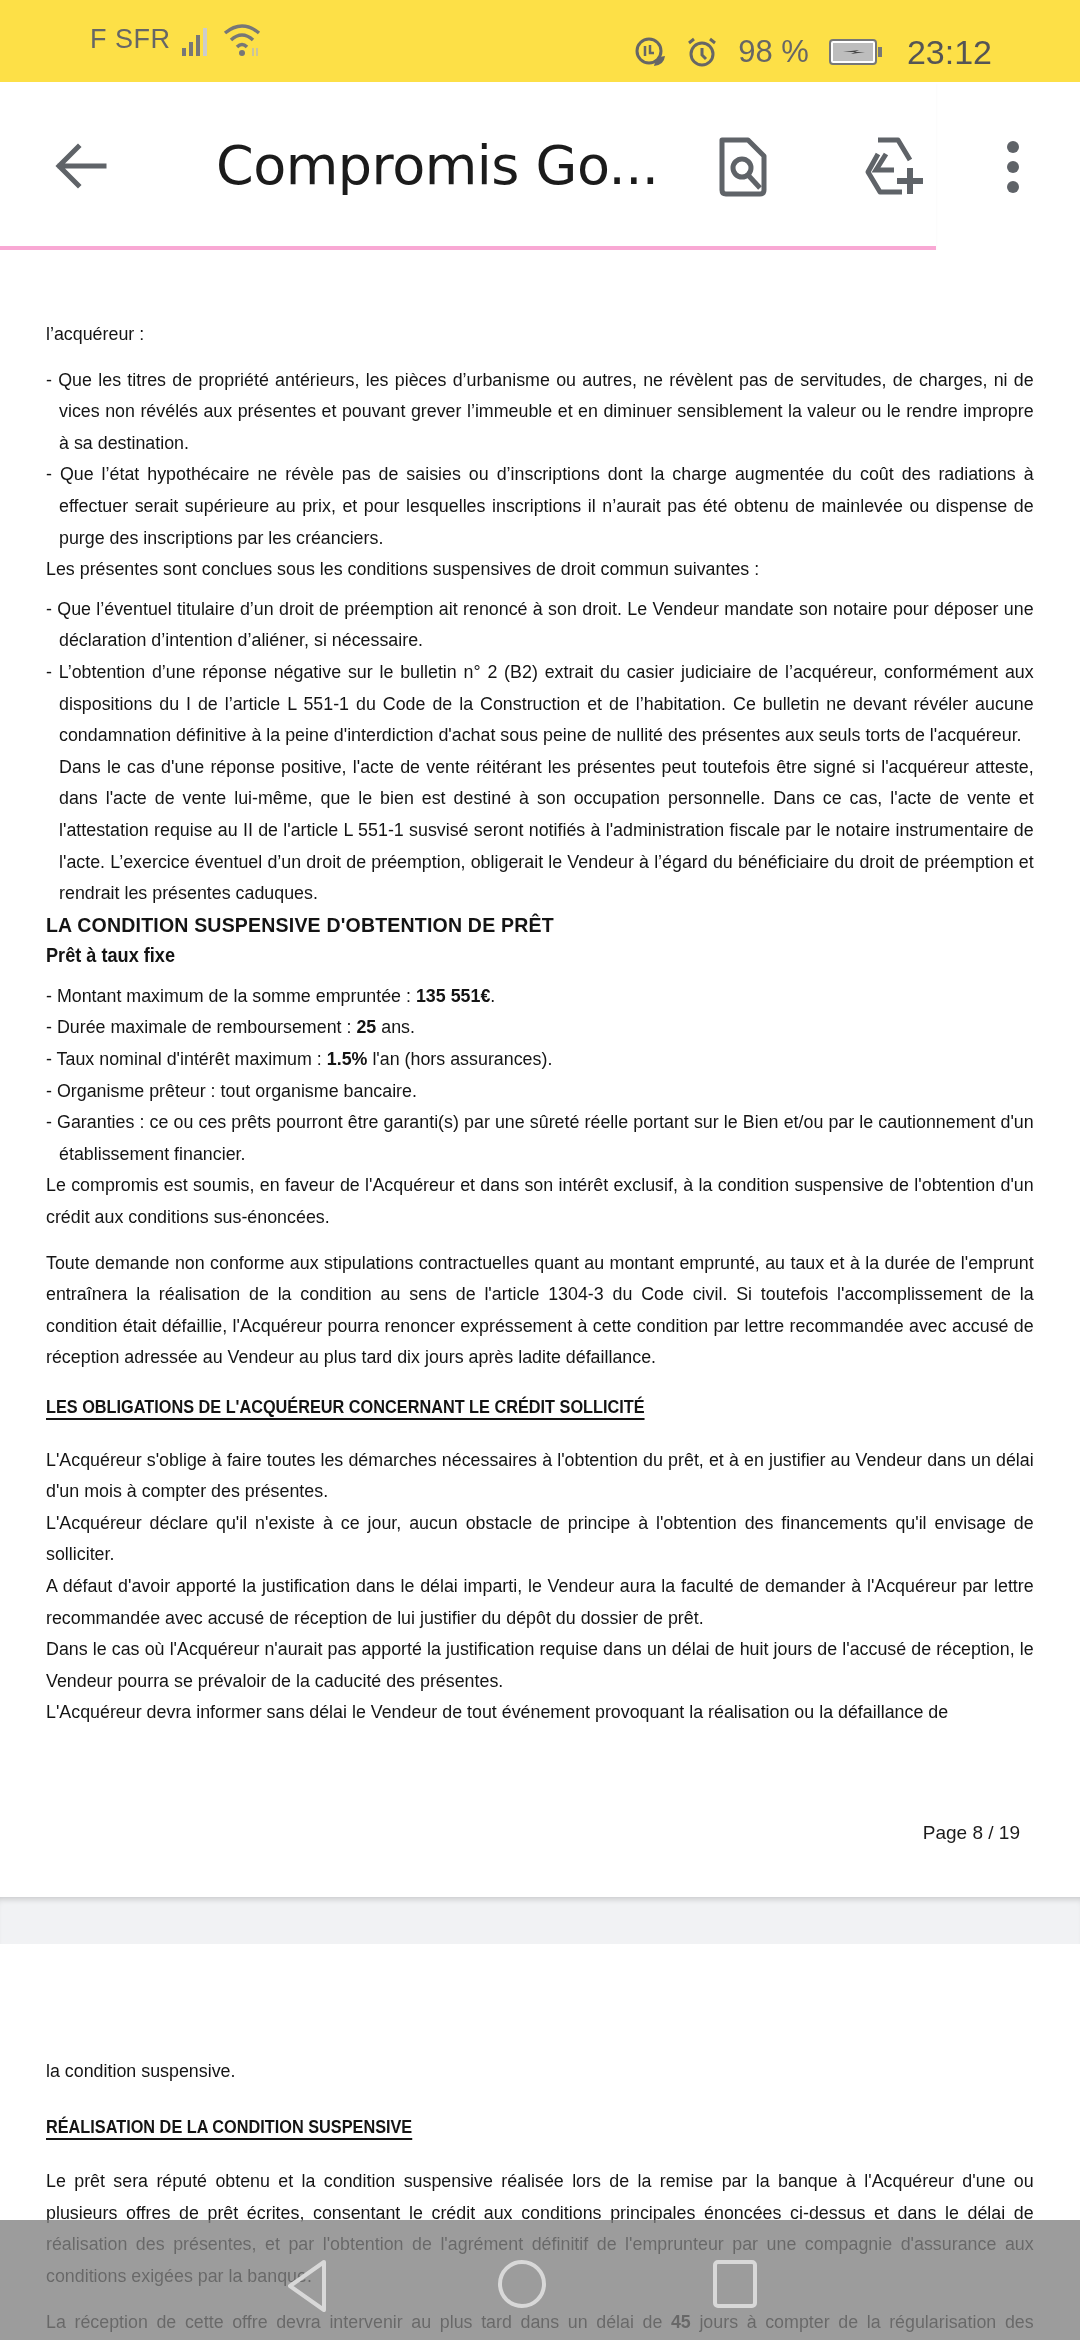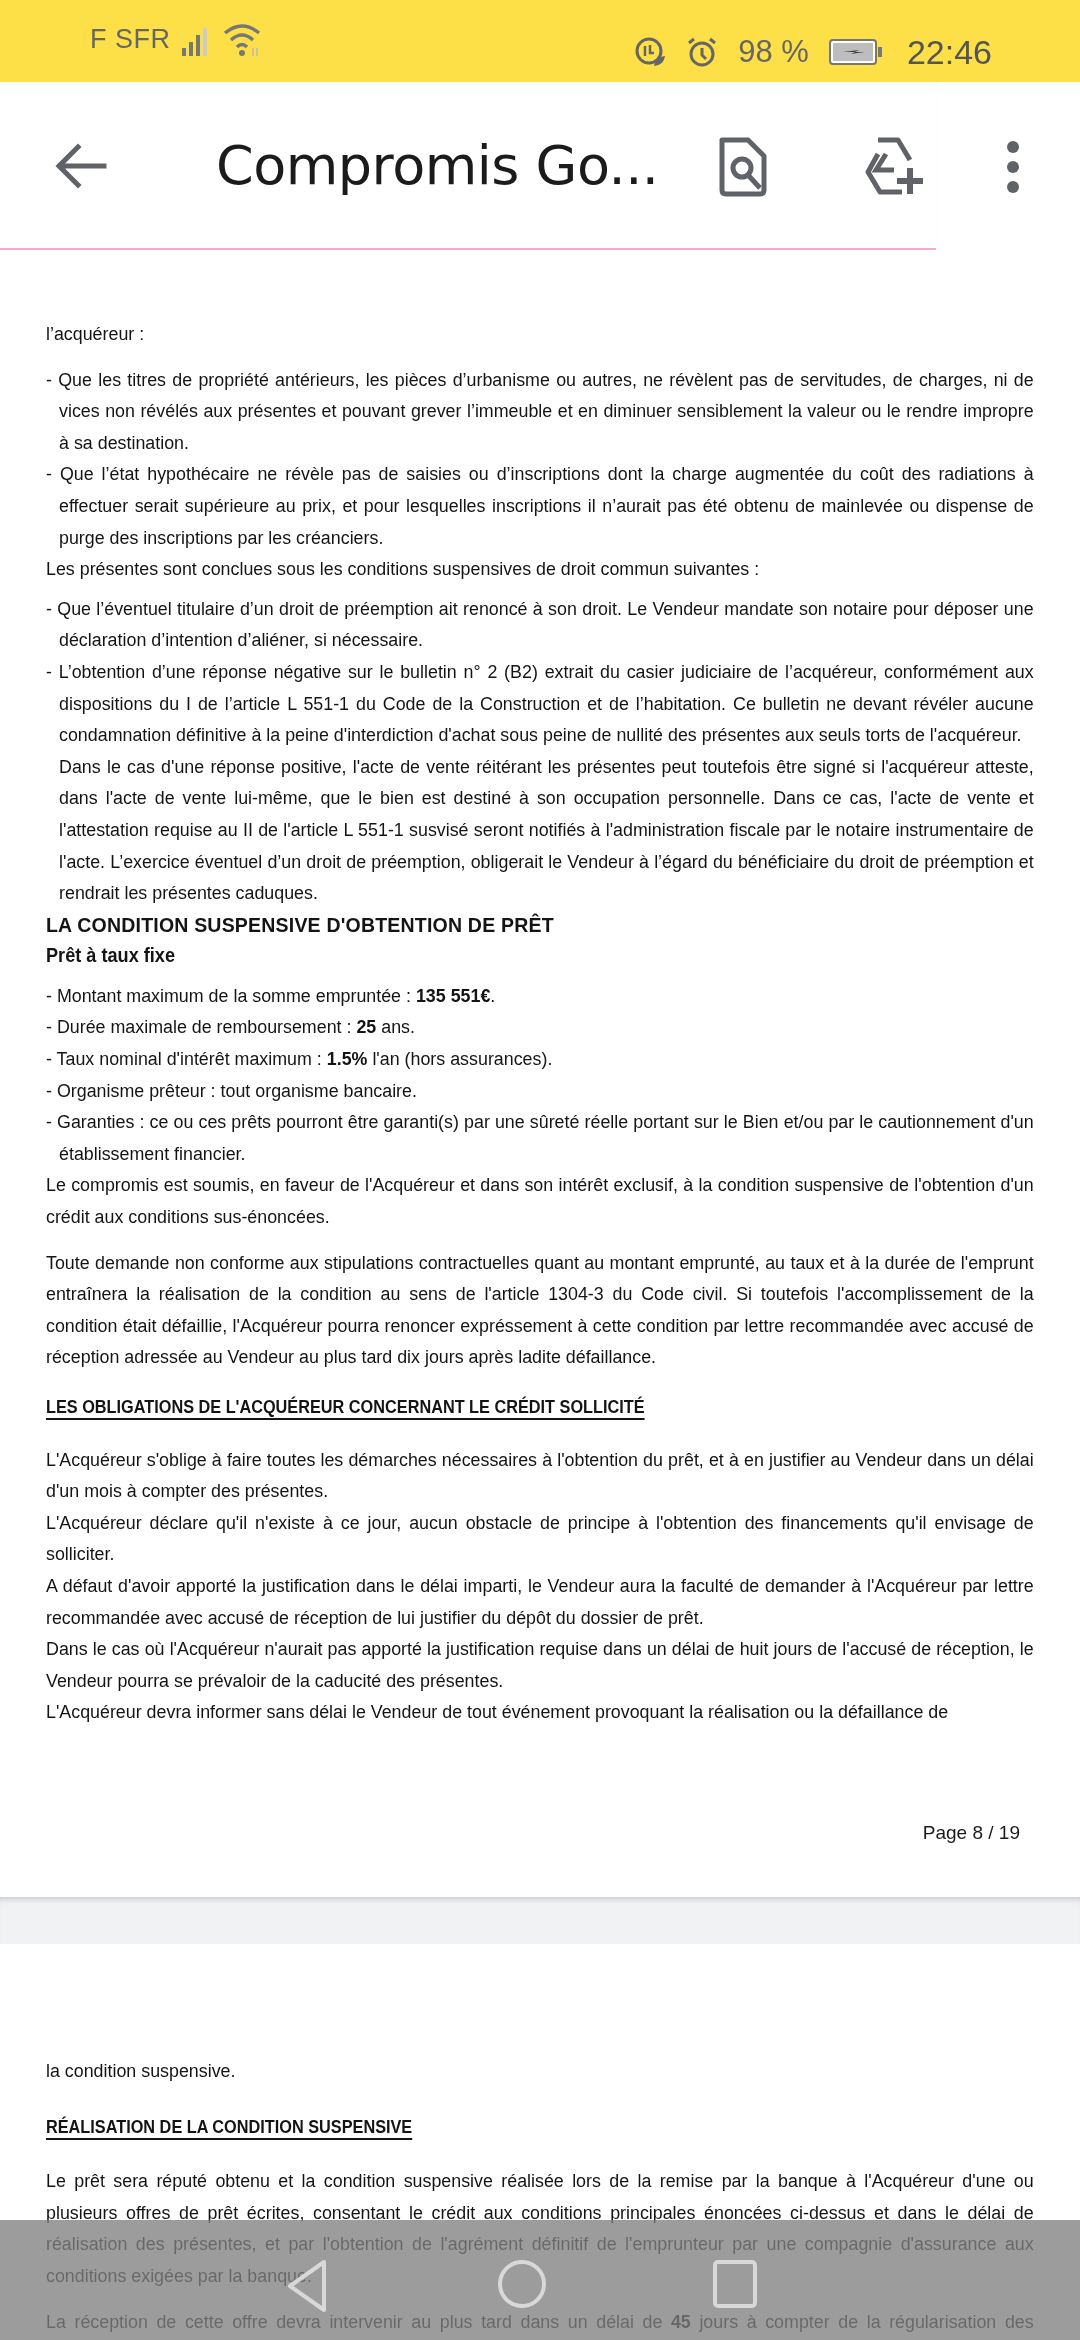--- a/index.html
+++ b/index.html
@@ -11,21 +11,21 @@
   .sb-carrier { position: absolute; left: 90px; top: 24px; font-size: 27px; color: #666; letter-spacing: 0.5px; }
   .sb-signal { position: absolute; left: 181px; top: 26px; width: 34px; height: 30px; }
   .sb-wifi { position: absolute; left: 222px; top: 22px; width: 40px; height: 36px; }
   .sb-right { position: absolute; right: 88px; top: 18px; height: 44px; display: flex; align-items: center; gap: 20px; color: #555; margin-top: 12px; }
   .sb-data-icon, .sb-alarm-icon { width: 32px; height: 32px; }
   .sb-battery-pct { font-size: 31px; color: #666; }
   .sb-battery { width: 54px; height: 26px; }
   .sb-time { font-size: 34px; color: #555; margin-left: 4px; }
 
   
-  .appbar { position: absolute; top: 82px; left: 0; width: 936px; height: 168px; background: #fff; border-bottom: 2px solid #f9a8d4; box-shadow: 0 2px 3px rgba(0,0,0,0.04); }
+  .appbar { position: absolute; top: 82px; left: 0; width: 936px; height: 168px; background: #fff; border-bottom: 4px solid #f9a8d4; box-shadow: 0 2px 3px rgba(0,0,0,0.04); }
   .back-btn { position: absolute; left: 48px; top: 54px; width: 64px; height: 60px; }
   .title { position: absolute; left: 216px; top: 52px; font-size: 54px; color: #1b1b1b; font-family: "DejaVu Sans", sans-serif; letter-spacing: -0.5px; }
   .icon-btn { position: absolute; top: 50px; width: 70px; height: 70px; }
   .find-btn { left: 708px; }
   .drive-add-btn { left: 852px; }
   .more-btn { left: 978px; width: 70px; }
 
   
   .viewer { position: absolute; top: 250px; left: 0; width: 1080px; height: 2090px; overflow: hidden; background: #fff; }
   .page { position: absolute; left: 0; width: 1080px; background: #fff; }
@@ -81,21 +81,21 @@
       <path d="M16 12 v7 l4 4" stroke="#666" stroke-width="3" fill="none"></path>
       <path d="M3 7 L8 3 M29 7 L24 3" stroke="#666" stroke-width="3"></path>
     </svg>
     <span class="sb-battery-pct">98 %</span>
     <svg class="sb-battery" viewBox="0 0 54 26">
       <rect x="1" y="1" width="46" height="24" rx="3" stroke="#777" stroke-width="2" fill="#fff"></rect>
       <rect x="4" y="4" width="40" height="18" fill="#bdbdbd"></rect>
       <rect x="49" y="8" width="4" height="10" fill="#777"></rect>
       <path d="M14 13 L30 11 L26 13 L36 13 L22 15 L26 13z" fill="#444"></path>
     </svg>
-    <span class="sb-time">22:46</span>
+    <span class="sb-time">23:12</span>
   </div>
 </div>
 
 <div class="appbar">
   <div class="back-btn">
     <svg width="64" height="60" viewBox="0 0 64 60">
       <path d="M56 30 H12 M30 11 L11 30 L30 49" stroke="#5f6368" stroke-width="5" fill="none" stroke-linecap="square"></path>
     </svg>
   </div>
   <div class="title">Compromis Go...</div>

